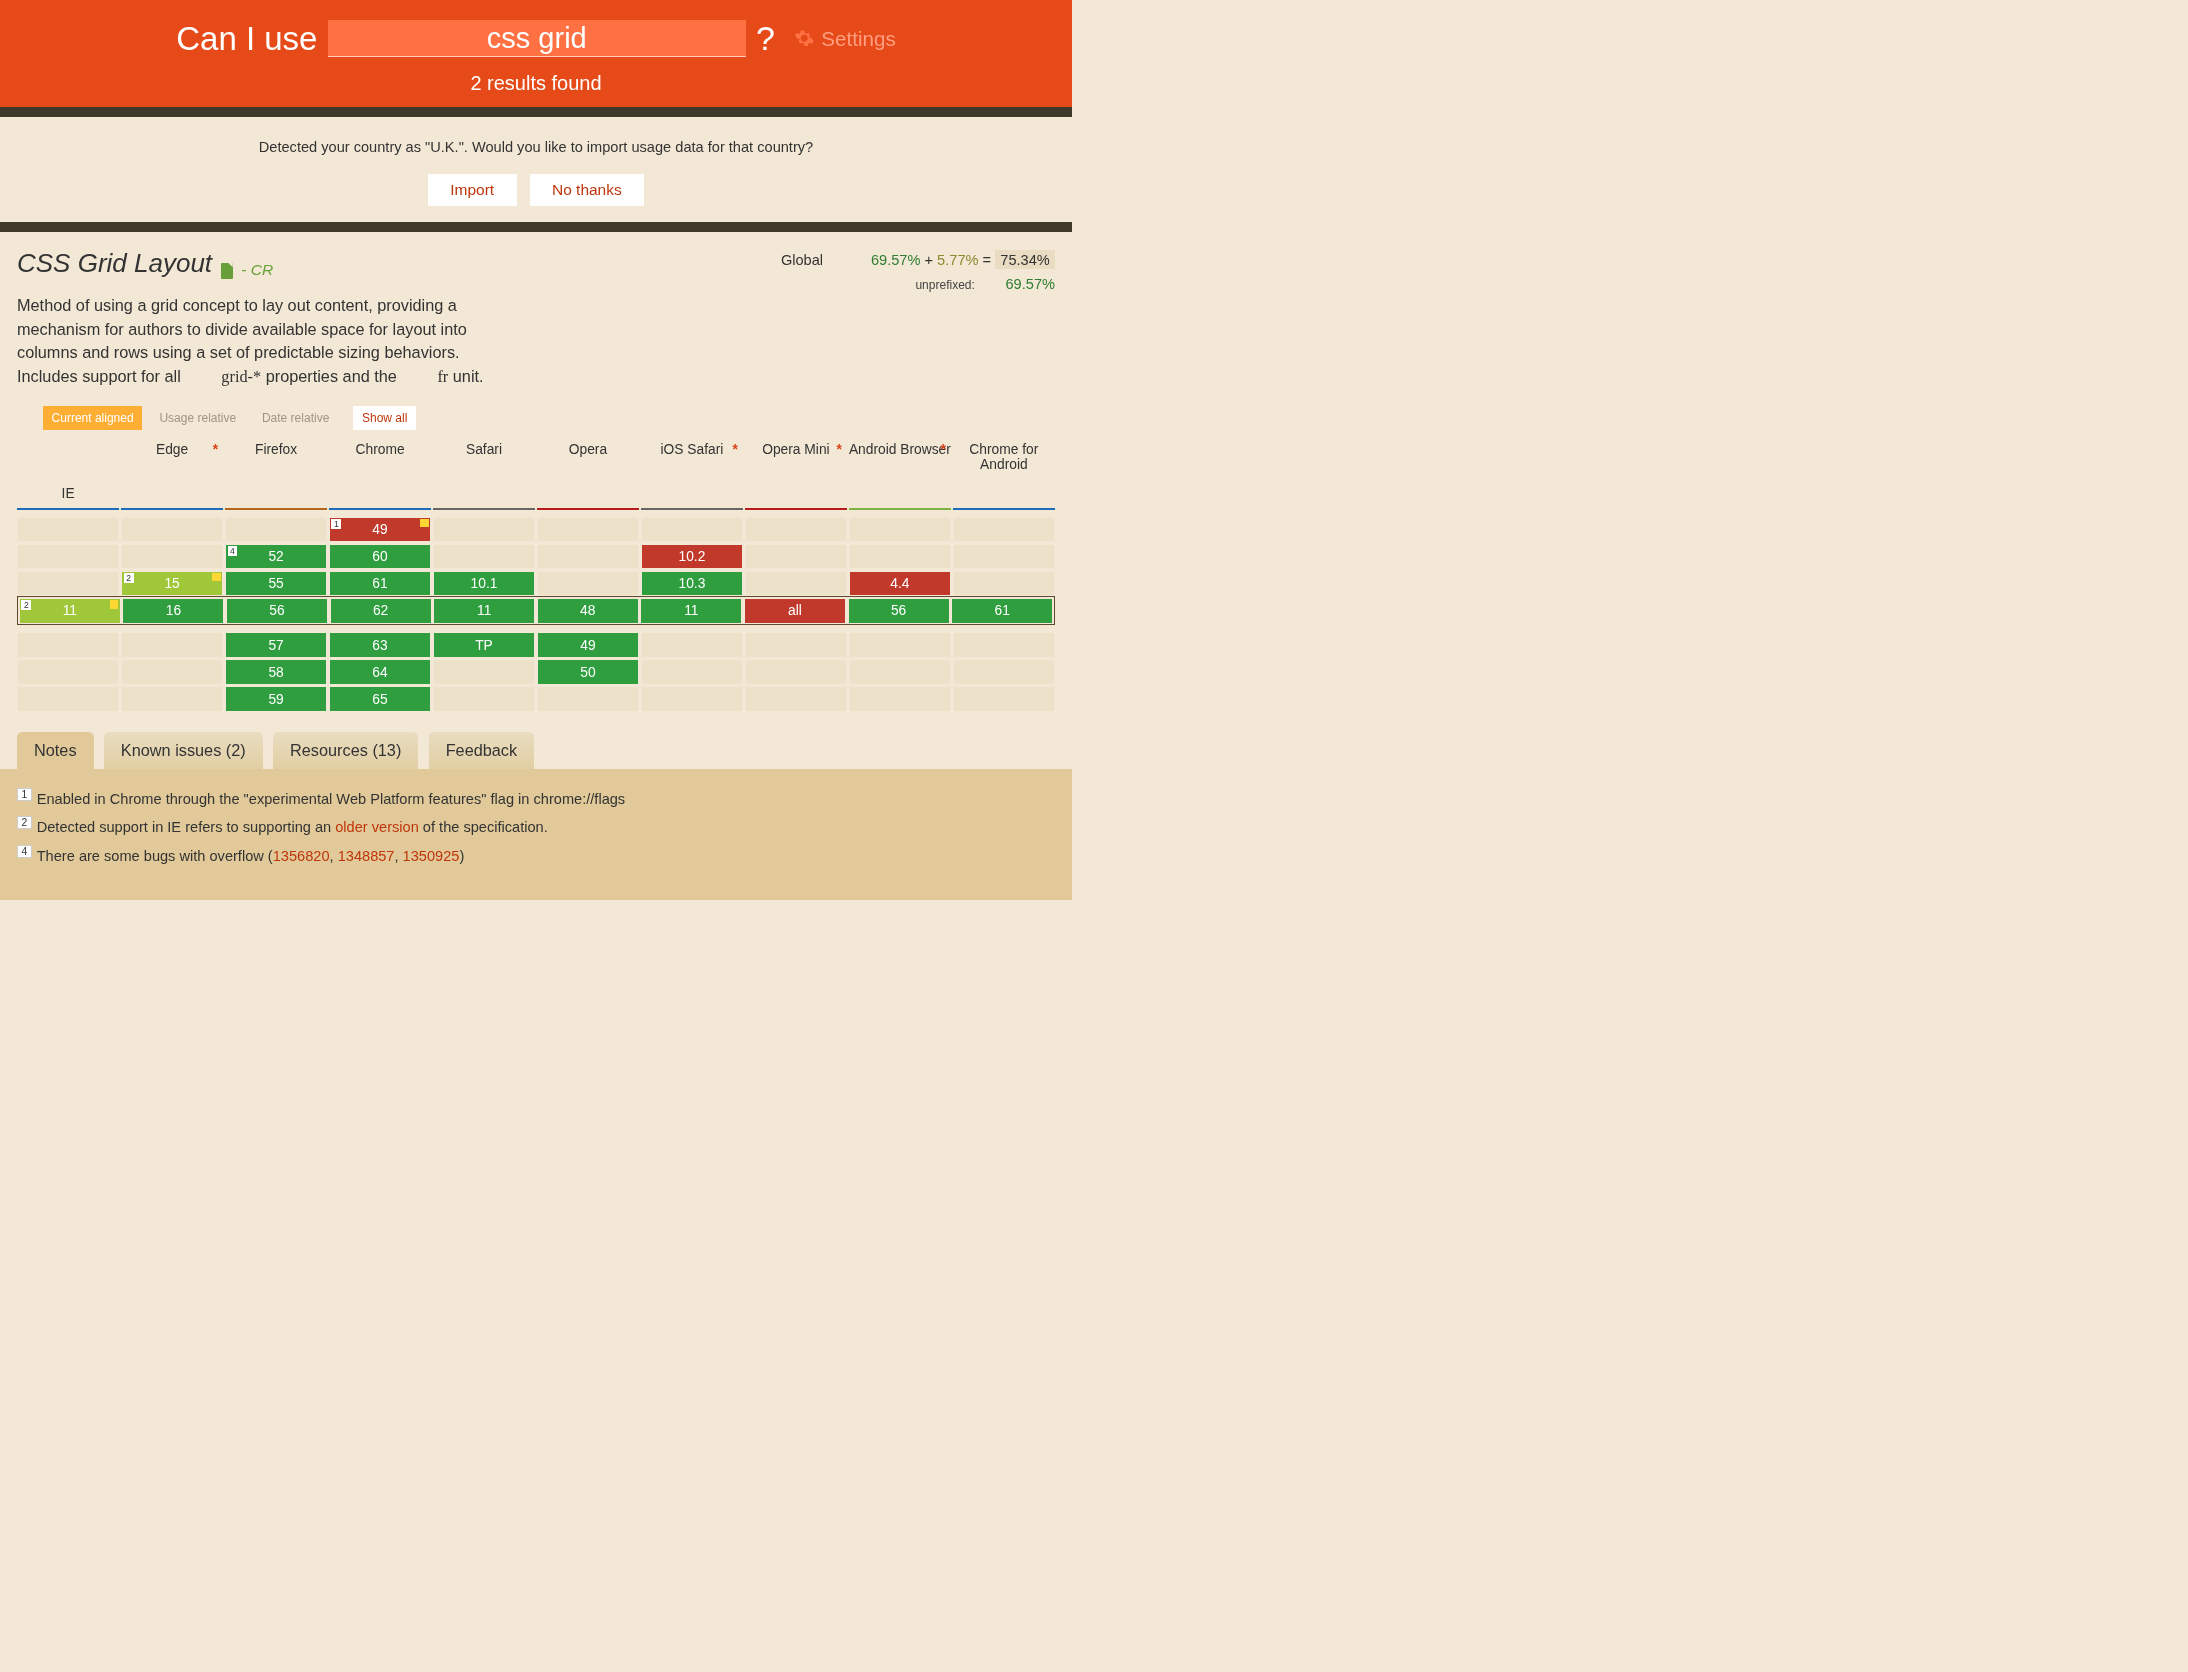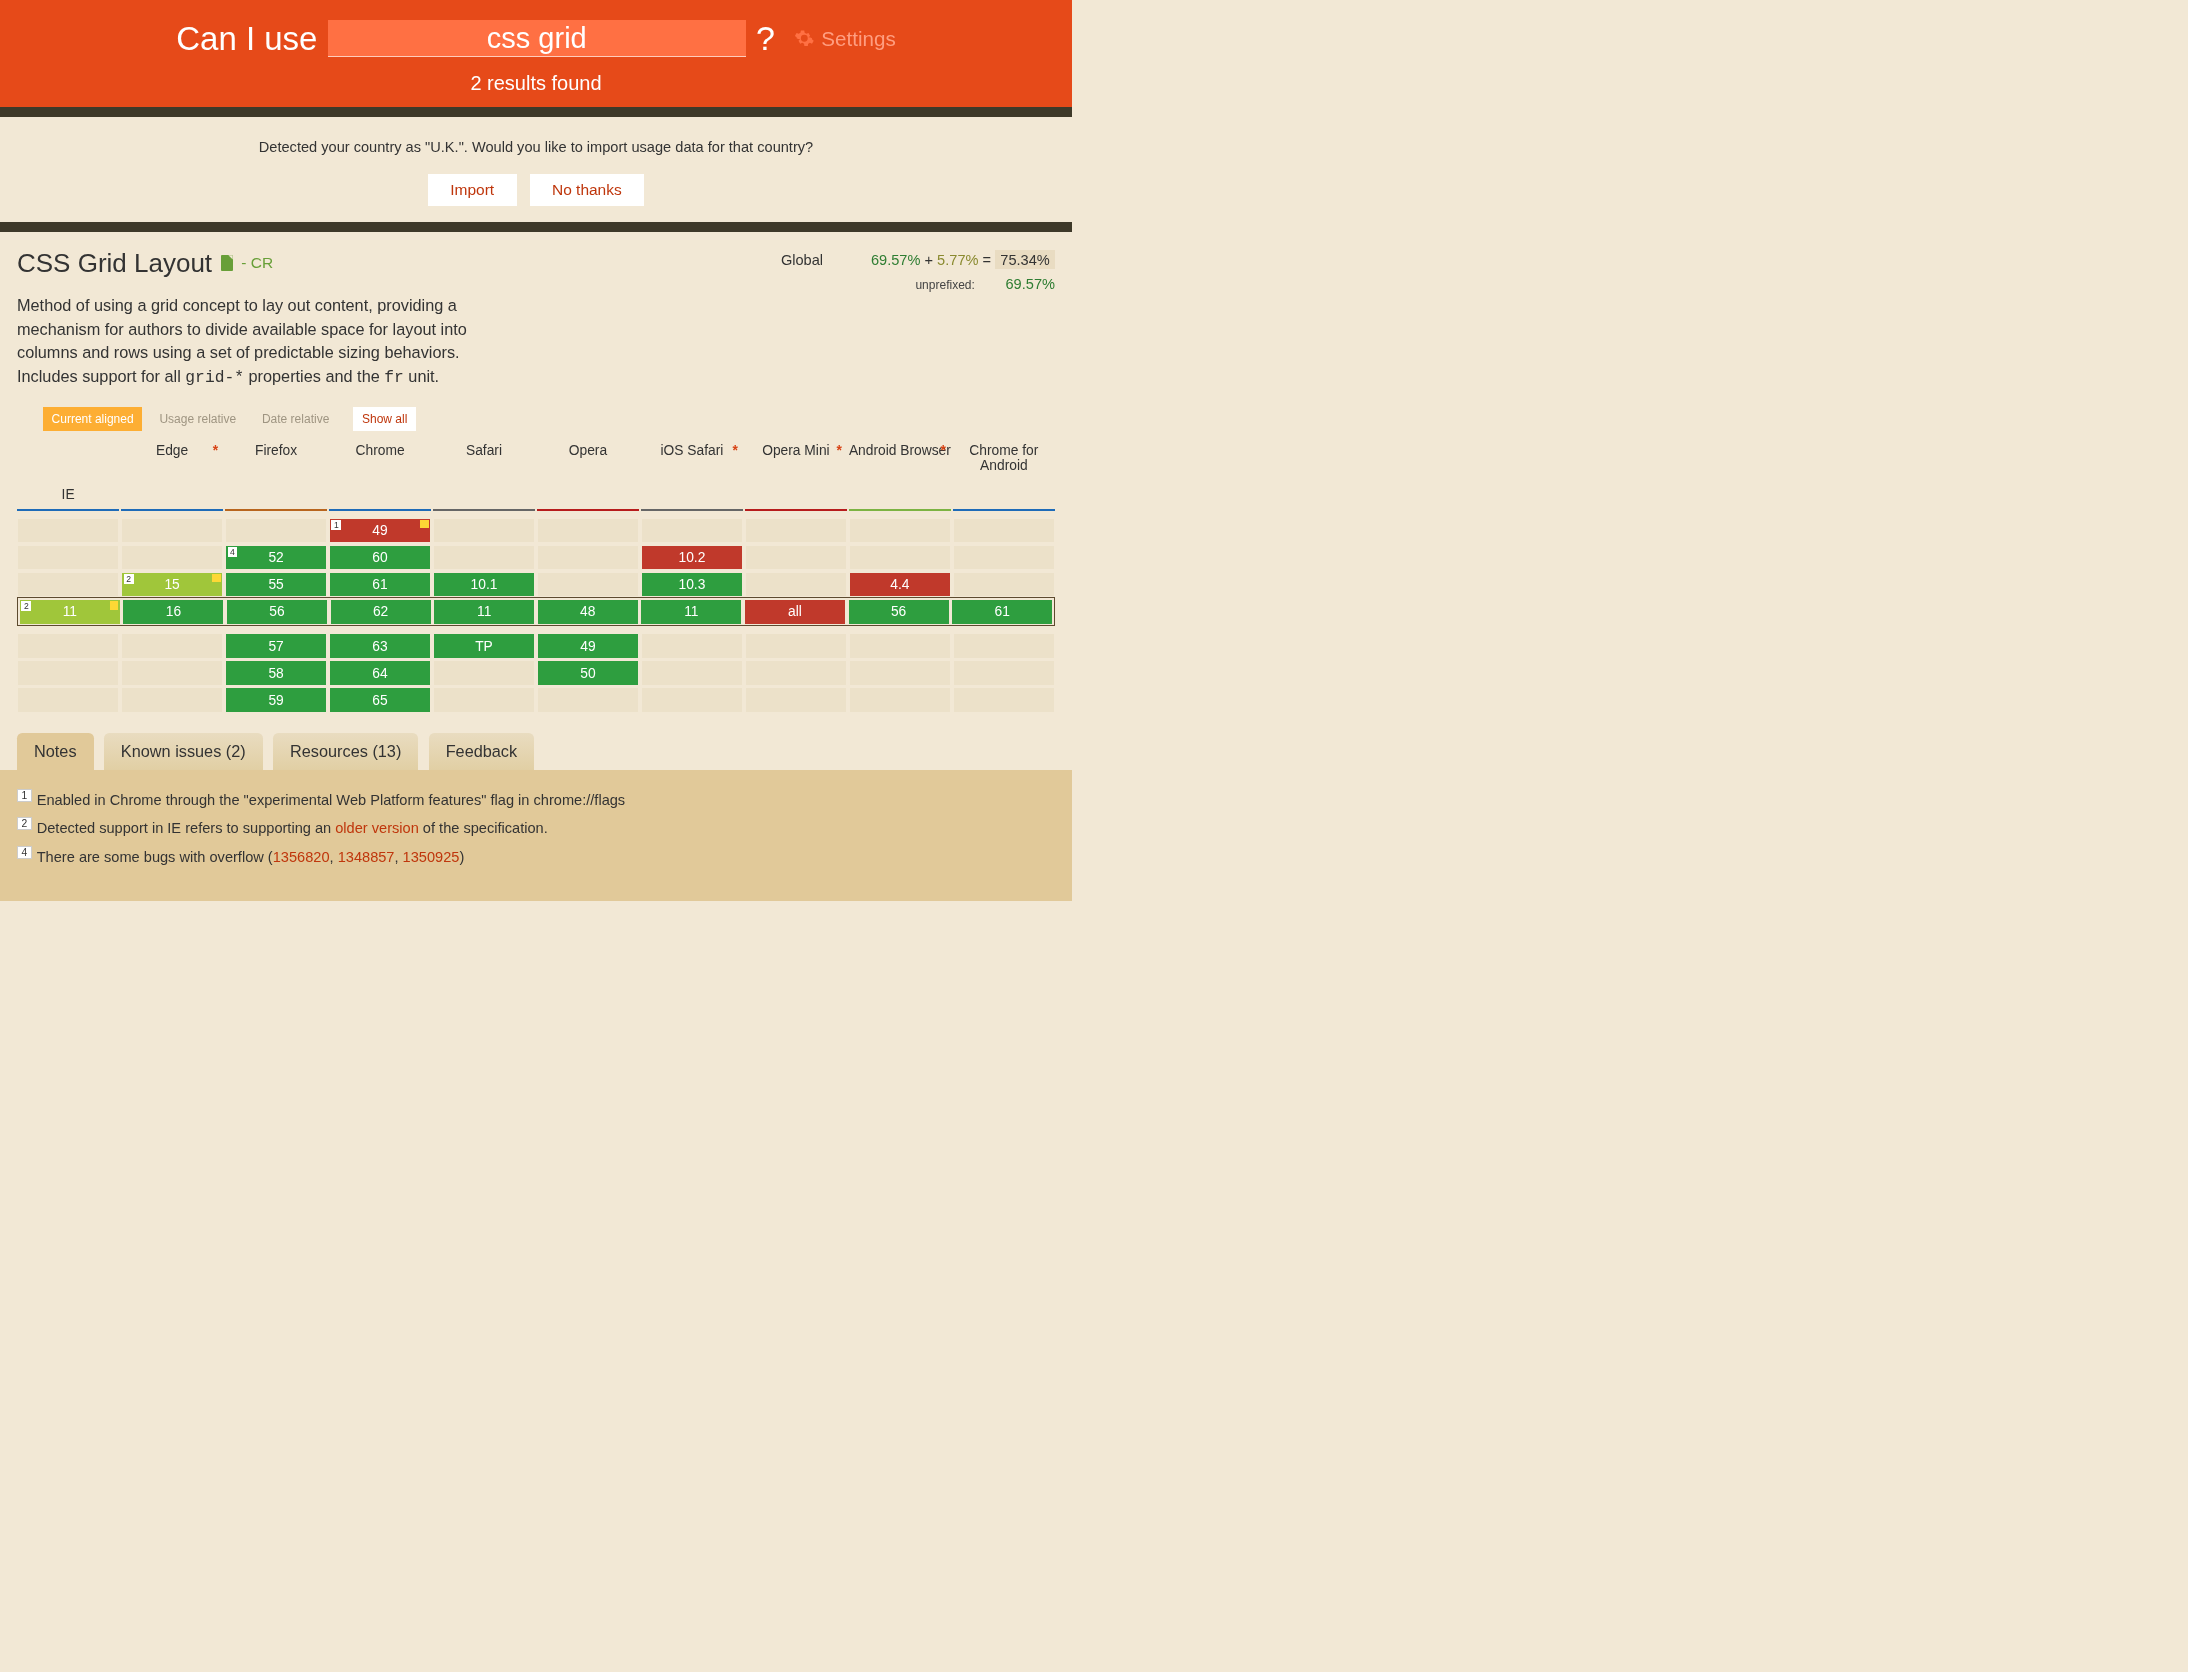--- a/index.html
+++ b/index.html
@@ -79,21 +79,21 @@
   cursor: pointer;
 }
 .feature {
   padding: 15.5px 17px 0;
 }
 .feature-header {
   display: flex;
   justify-content: space-between;
   align-items: flex-start;
 }
-.feature-title-wrap { display: flex; align-items: center; gap: 8.6px; }
+.feature-title-wrap { display: flex; align-items: flex-end; gap: 8.6px; font-style: italic; }
 .feature-title {
   font-size: 26px;
   font-weight: 400;
   color: #333;
 }
 .spec-icon {
   width: 12px; height: 15.5px;
   display: inline-block;
   background: #689f38;
   border-radius: 0.9px;
@@ -118,21 +118,21 @@
 .global-stats .green { color: #2e7d32; }
 .global-stats .olive { color: #8a8a2f; }
 .global-stats .total { background: #e9dcc2; padding: 1.7px 5.2px; }
 .feature-desc {
   font-size: 16.3px;
   color: #333;
   max-width: 482px;
   margin-top: 15.5px;
   line-height: 1.45;
 }
-.feature-desc code { font-family: Liberation Mono, monospace; }
+.feature-desc code { font-family: Liberation Serif, serif; margin-left: 36px; }
 .view-controls {
   margin-top: 17px;
   display: flex;
   gap: 8.6px;
   align-items: center;
   padding-left: 26px;
 }
 .view-btn {
   padding: 5.2px 8.6px;
   font-size: 12px;

